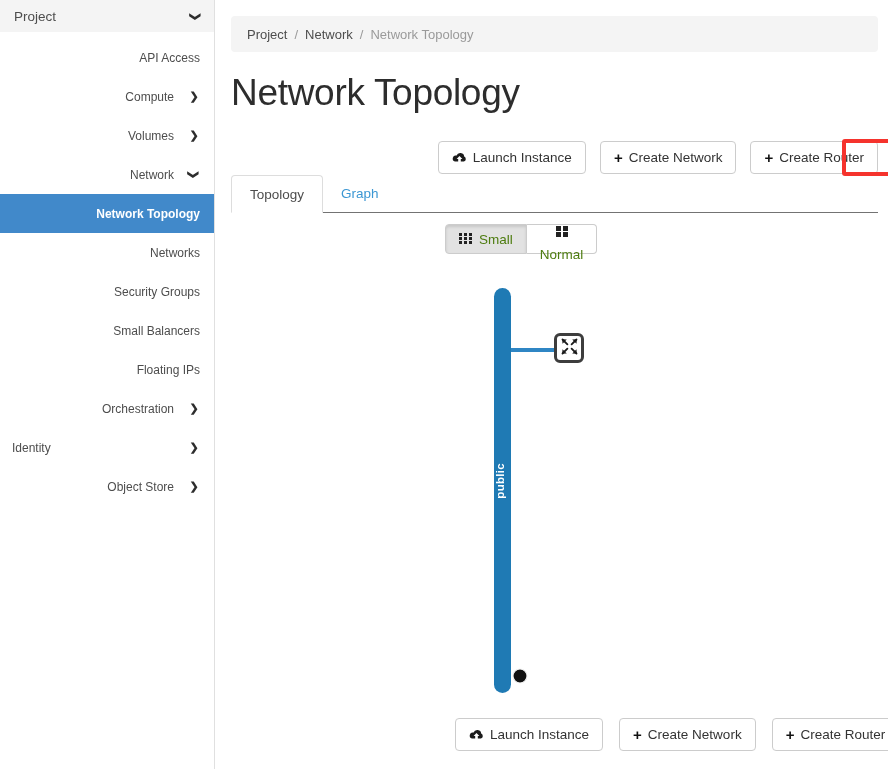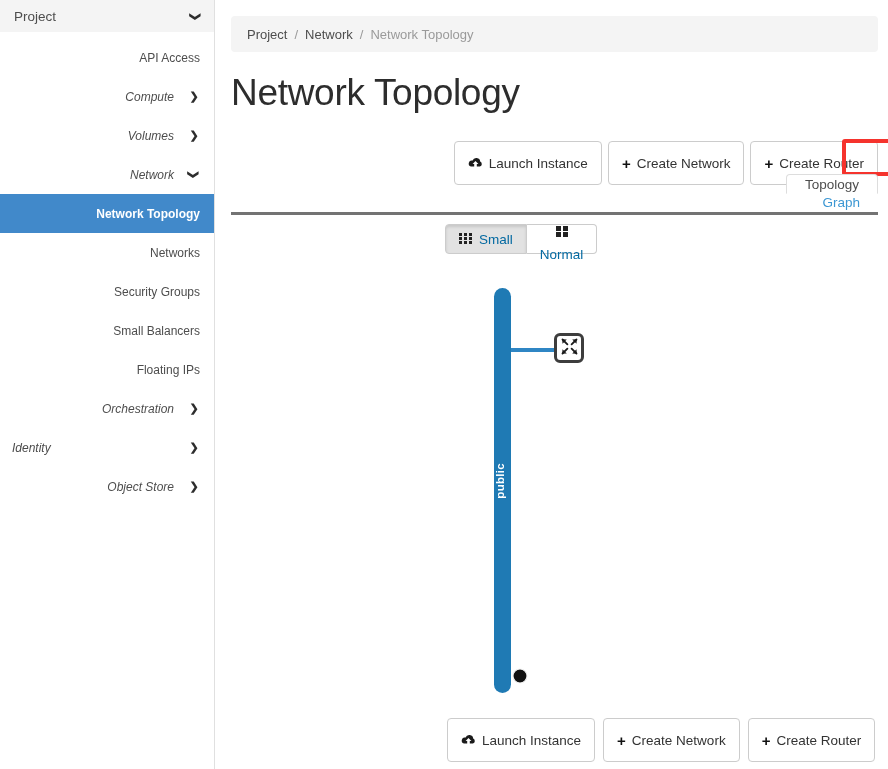--- a/index.html
+++ b/index.html
@@ -62,21 +62,20 @@
     color: #4d4d4d;
     position: relative;
   }
   .nav-item.has-chev {
     justify-content: space-between;
   }
   .nav-item.has-chev .nav-label {
     flex: 1;
     text-align: right;
     padding-right: 14px;
-    font-style: italic;
   }
   .nav-item.lvl0.has-chev .nav-label {
     text-align: right;
   }
   .nav-item.root .nav-label {
     text-align: left;
     padding-right: 0;
   }
   .nav-item.active {
     background: #4189ca;
@@ -134,31 +133,32 @@
     position: absolute;
     top: 141px;
     right: 10px;
     display: flex;
     gap: 6px;
   }
   .btn {
     background: #ffffff;
     border: 1px solid #cccccc;
     border-radius: 4px;
-    height: 44px;
+    height: 33px;
     padding: 0 13px;
     display: inline-flex;
     align-items: center;
     gap: 6px;
     font-size: 13.5px;
     color: #333333;
     font-family: "Liberation Sans", sans-serif;
     white-space: nowrap;
     box-sizing: border-box;
     cursor: pointer;
+    margin-left: 8px;
   }
   .btn .plus {
     font-weight: bold;
     font-size: 15px;
     color: #111;
     line-height: 1;
   }
   .cloud-icon { display:inline-block; width:15px; height:12px; position:relative; }
   .cloud-icon svg { display:block; }
 
@@ -173,25 +173,24 @@
     box-sizing: border-box;
     pointer-events: none;
   }
 
   
   .tabs {
     position: absolute;
     top: 174px;
     left: 16px;
     right: 10px;
-    border-bottom: 3px solid #737373;
+    border-bottom: 1px solid #737373;
     height: 38px;
     display: flex;
     align-items: flex-end;
-    flex-direction: column;
   }
   .tab {
     height: 38px;
     padding: 0 18px;
     display: flex;
     align-items: center;
     font-size: 13.5px;
     color: #3c97d3;
     box-sizing: border-box;
     cursor: pointer;
@@ -213,21 +212,21 @@
   }
   .tgl {
     height: 30px;
     padding: 0 13px;
     display: inline-flex;
     align-items: center;
     gap: 7px;
     background: #ffffff;
     border: 1px solid #cccccc;
     font-size: 13.5px;
-    color: #0369a1;
+    color: #4d7c0f;
     box-sizing: border-box;
     cursor: pointer;
   }
   .tgl:first-child { border-radius: 4px 0 0 4px; }
   .tgl:last-child  { border-radius: 0 4px 4px 0; border-left: none; flex-direction: column; }
   .tgl.active {
     background: #e2e2e2;
     box-shadow: inset 0 2px 3px rgba(0,0,0,.12);
   }
   .grid3, .grid2 { display:inline-block; }

